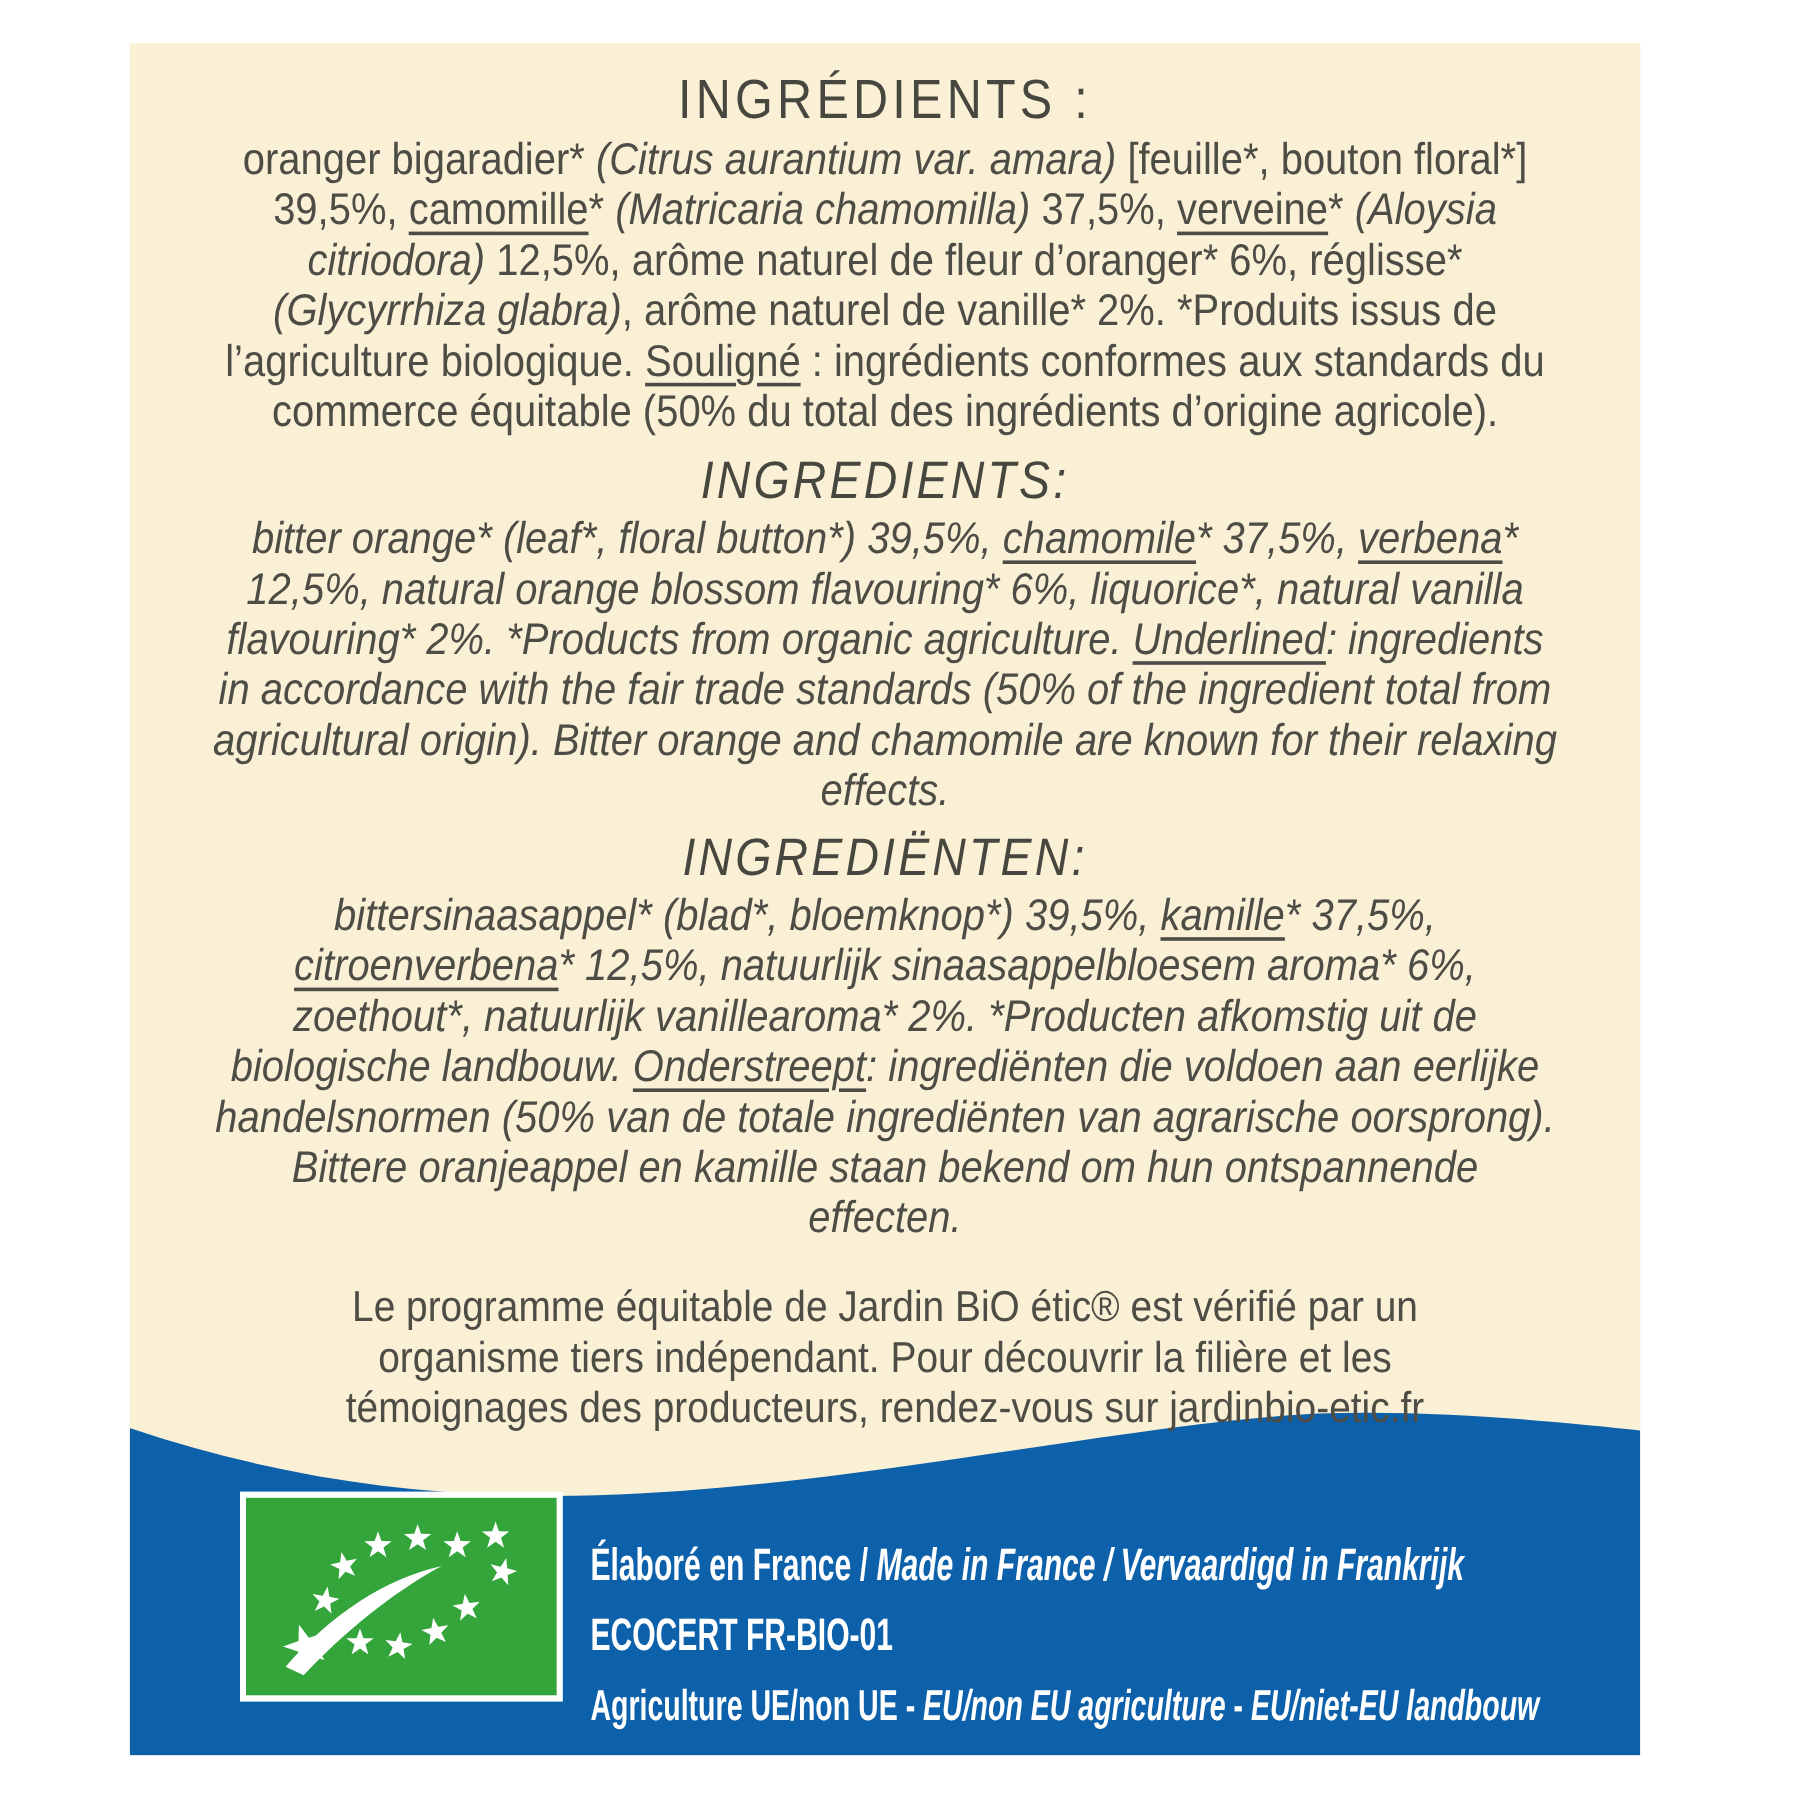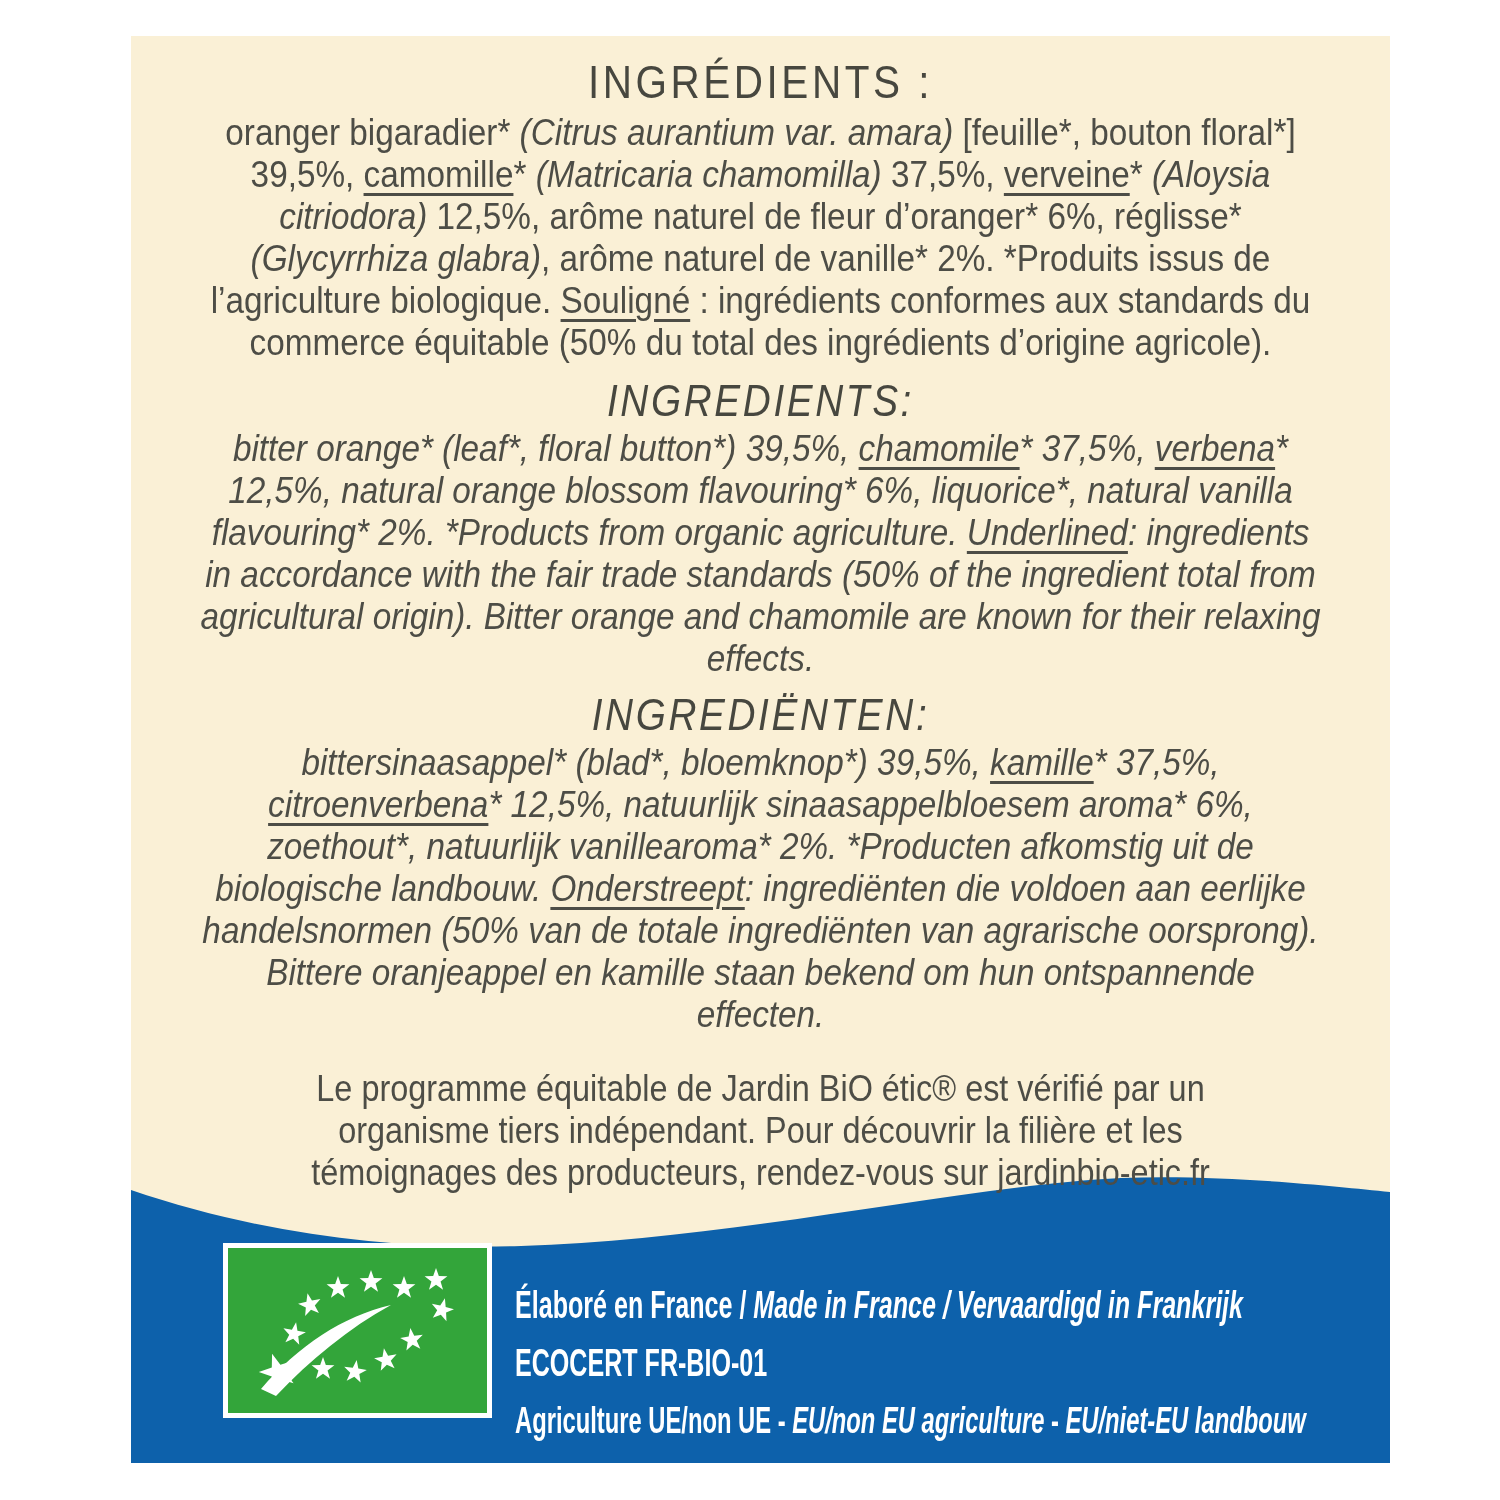--- a/index.html
+++ b/index.html
@@ -5,21 +5,21 @@
   * { margin: 0; padding: 0; box-sizing: border-box; }
   html, body { width: 1500px; height: 1500px; }
   body {
     background: #ffffff;
     font-family: "Liberation Sans", sans-serif;
     position: relative;
     overflow: hidden;
   }
   .label {
     position: absolute;
-    left: 131px; top: 36px;
+    left: 108px; top: 36px;
     width: 1259px; height: 1427px;
     background: #faf0d6;
     color: #4d4d46;
     overflow: hidden;
   }
   .content {
     position: relative;
     padding-top: 20px;
     z-index: 2;
   }

